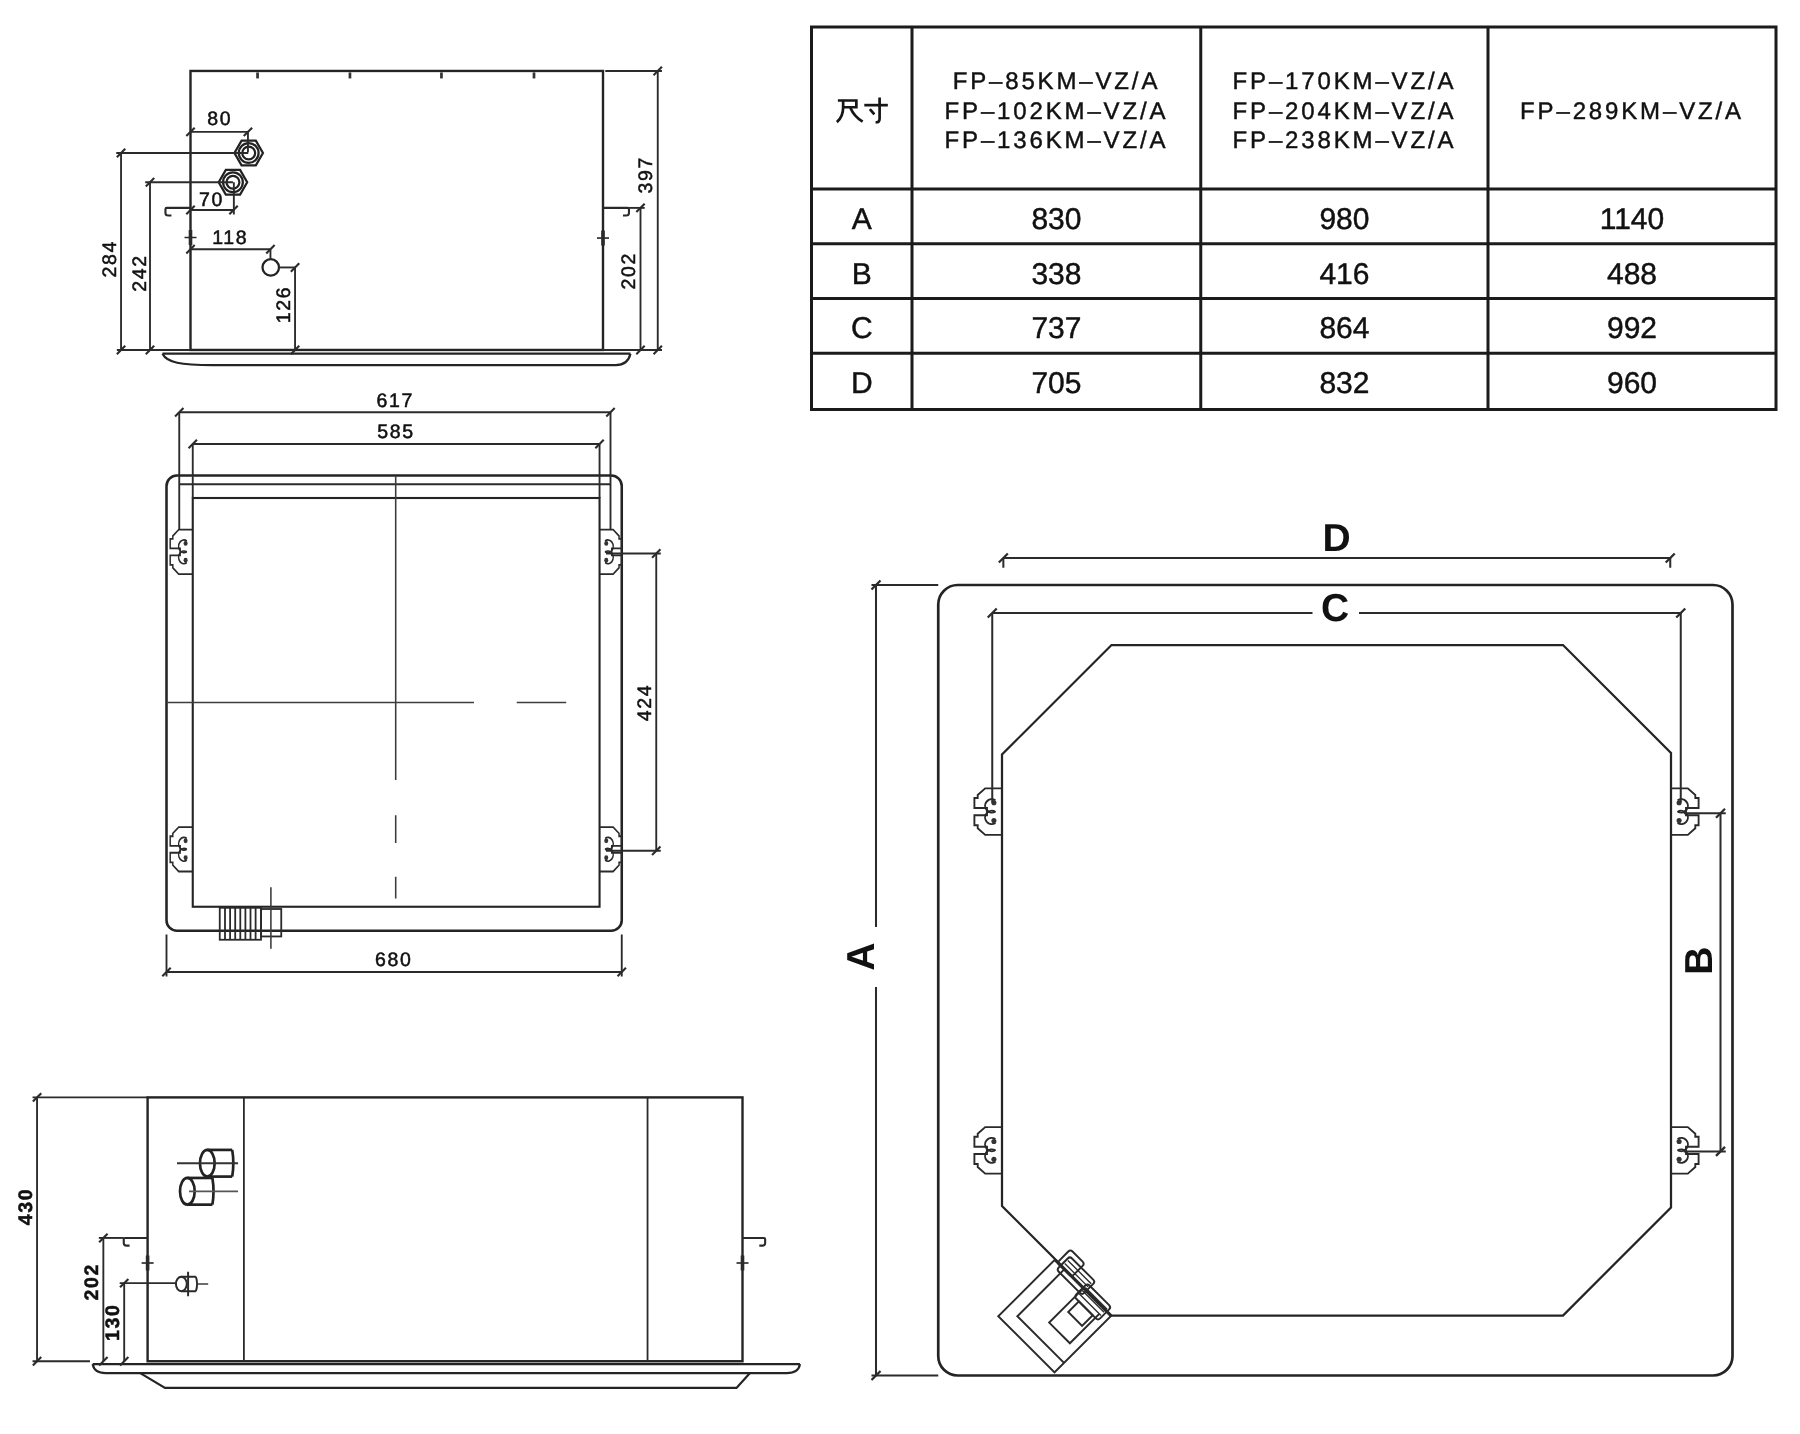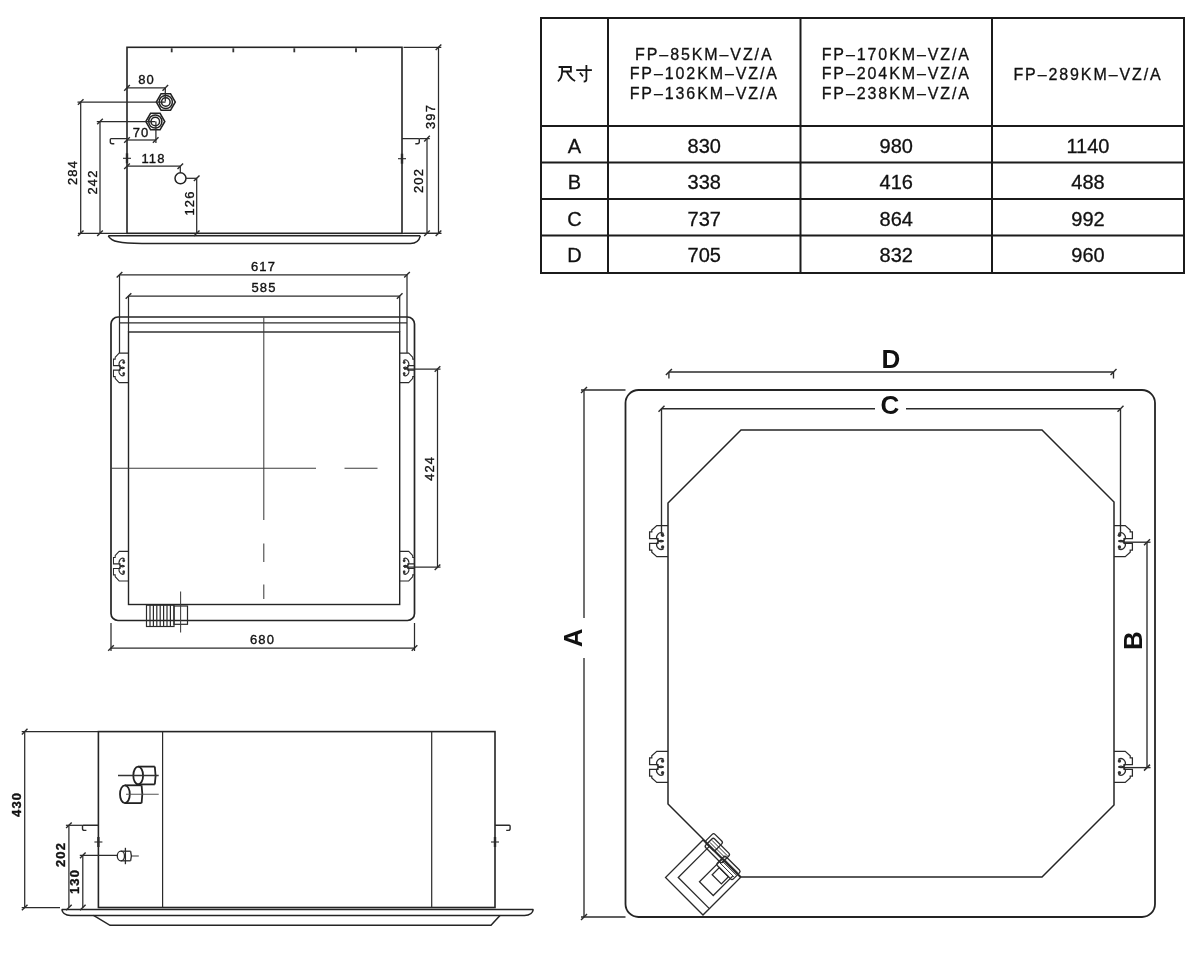--- a/index.html
+++ b/index.html
@@ -1,16 +1,16 @@
 <!DOCTYPE html>
 <html><head>
 <meta charset="utf-8">
 <style>
 html,body{margin:0;padding:0;background:#ffffff;}
-#page{position:relative;width:1200px;height:956px;background:#fff;overflow:hidden;font-family:"Liberation Sans",sans-serif;}
+#page{position:relative;width:1200px;height:956px;background:#fff;overflow:hidden;font-family:"Liberation Sans",sans-serif;border-radius:26px;}
 svg{position:absolute;left:0;top:0;}
 text{font-family:"Liberation Sans",sans-serif;fill:#111;}
 .dim{font-size:13px;letter-spacing:1.1px;stroke:#111;stroke-width:0.35px;}
 .big{font-size:26px;font-weight:bold;}
 .cell{font-size:20px;stroke:#111;stroke-width:0.3px;}
 .hdr{font-size:16px;letter-spacing:1.9px;stroke:#111;stroke-width:0.3px;}
 </style>
 </head>
 <body>
 <div id="page">

